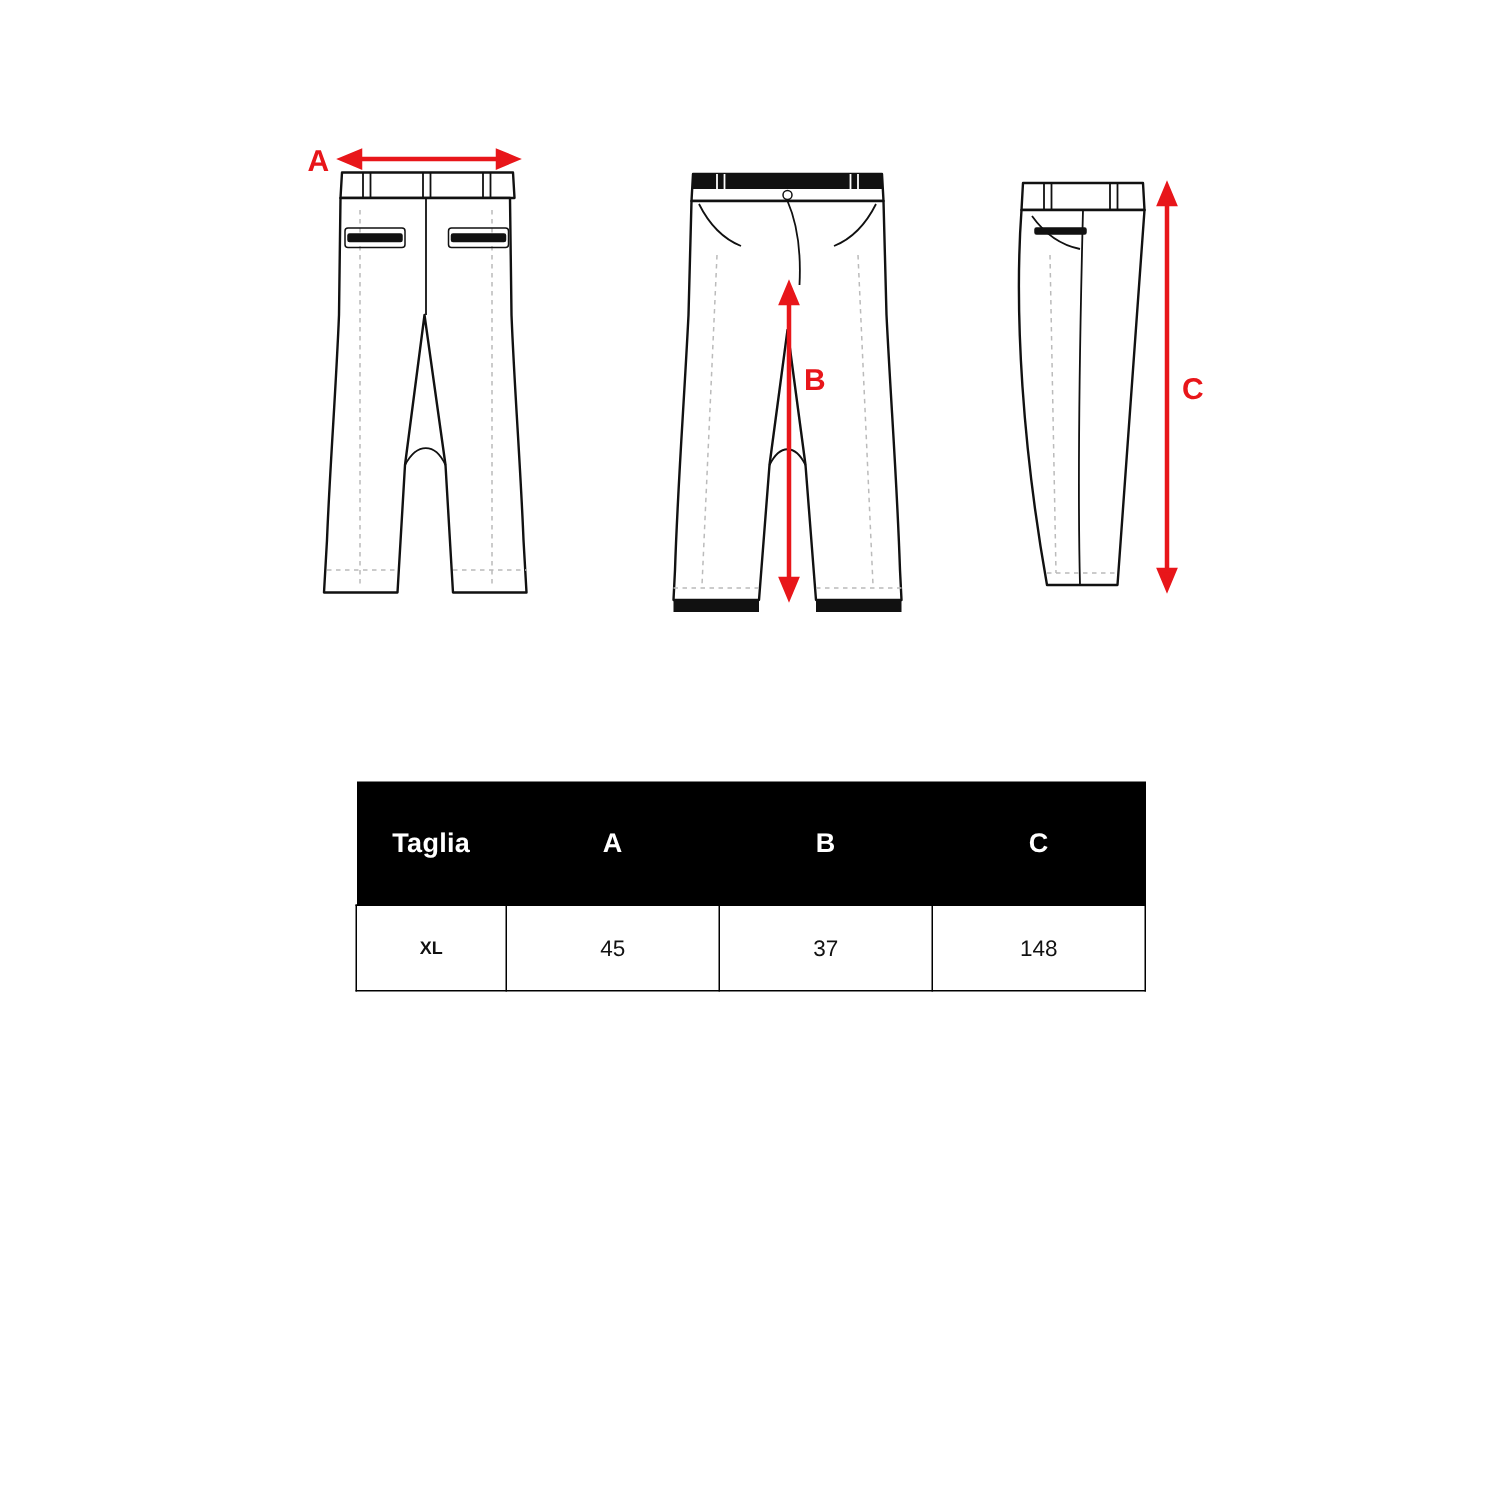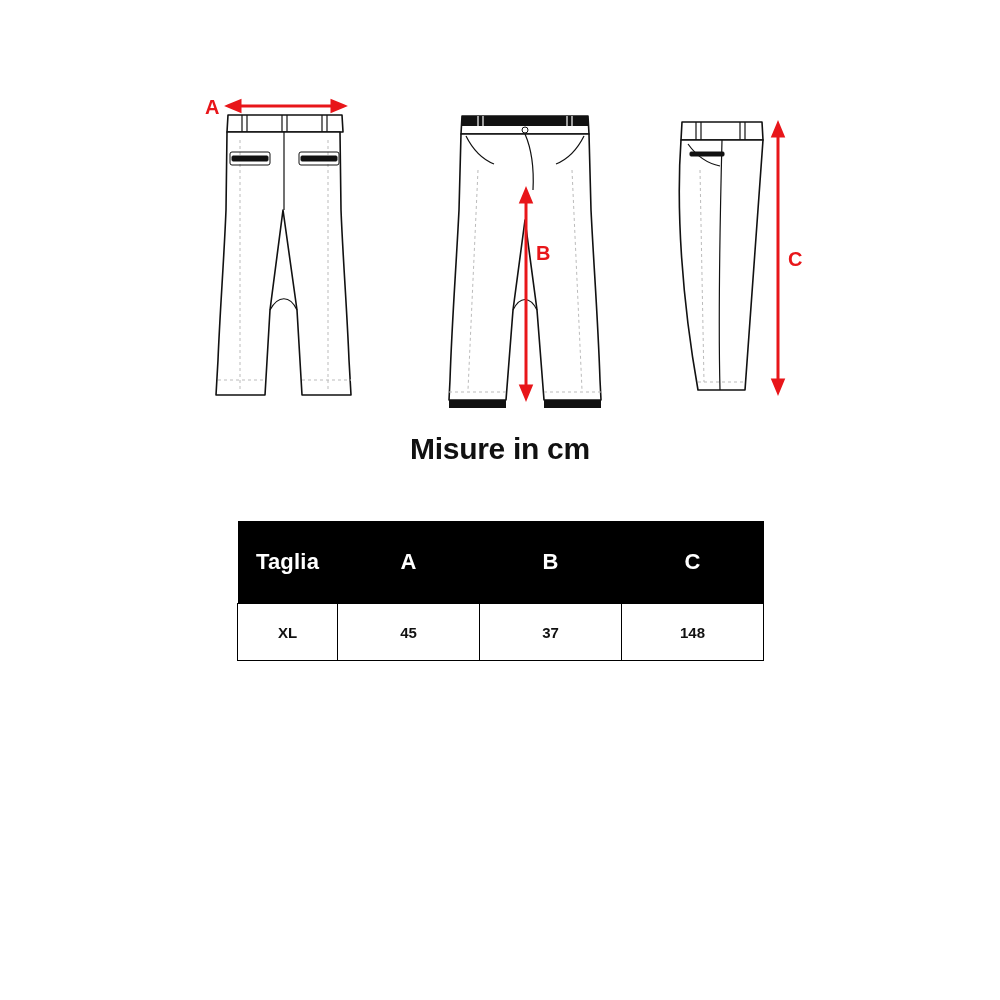--- a/index.html
+++ b/index.html
@@ -54,41 +54,41 @@
     width: 526px;
   }
   table.size-table {
     border-collapse: collapse;
     width: 526px;
     table-layout: fixed;
   }
   table.size-table thead th {
     background: #000000;
     color: #ffffff;
-    font-size: 22px;
+    font-size: 18px;
     font-weight: bold;
     height: 80px;
     text-align: center;
     vertical-align: middle;
     border: none;
     letter-spacing: 0.2px;
   }
   table.size-table tbody td {
     background: #ffffff;
     color: #111111;
     font-size: 15px;
     height: 54px;
     text-align: center;
     vertical-align: middle;
     border: 1px solid #000000;
-    font-weight: bold;
+    font-weight: normal;
   }
   table.size-table tbody td.size-cell {
     font-weight: bold;
-    font-size: 15px;
+    font-size: 12px;
     text-align: center;
   }
   .col-size { width: 100px; }
   .col-m    { width: 142px; }
 </style>
 </head>
 <body>
 
 <div class="page">
 
@@ -224,21 +224,20 @@
           <line x1="118" y1="66" x2="118" y2="330"></line>
           <polygon points="118,64 113,76 123,76"></polygon>
           <polygon points="118,332 113,320 123,320"></polygon>
         </g>
         <text x="128" y="206" font-family="Liberation Sans, sans-serif" font-size="20" font-weight="bold" fill="#e8161a">C</text>
       </svg>
     </div>
 
   </div>
 
-  <div class="caption">Misure in cm</div>
 
   <div class="table-wrap">
     <table class="size-table">
       <colgroup>
         <col class="col-size">
           <col class="col-m">
           <col class="col-m">
           <col class="col-m">
       </colgroup>
       <thead>

